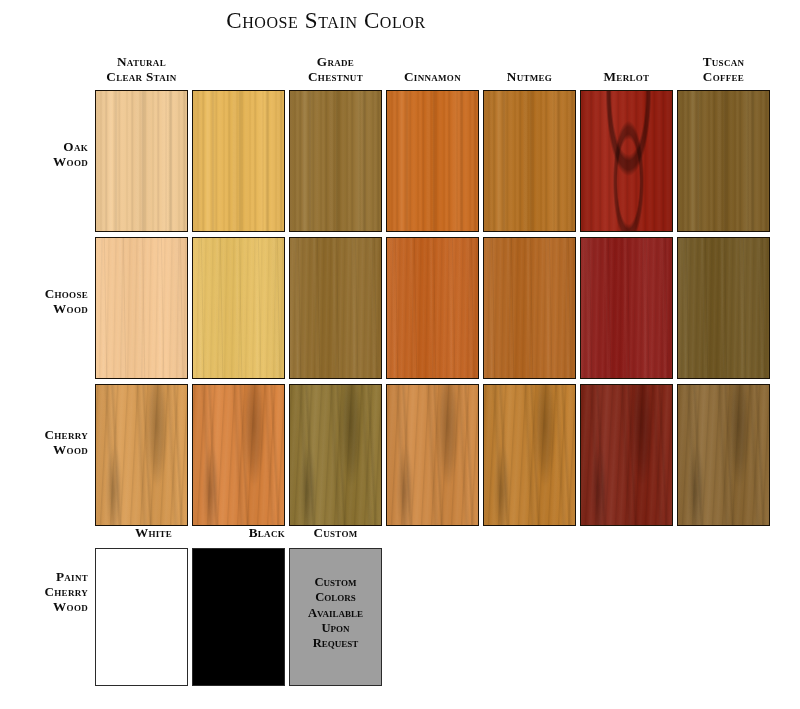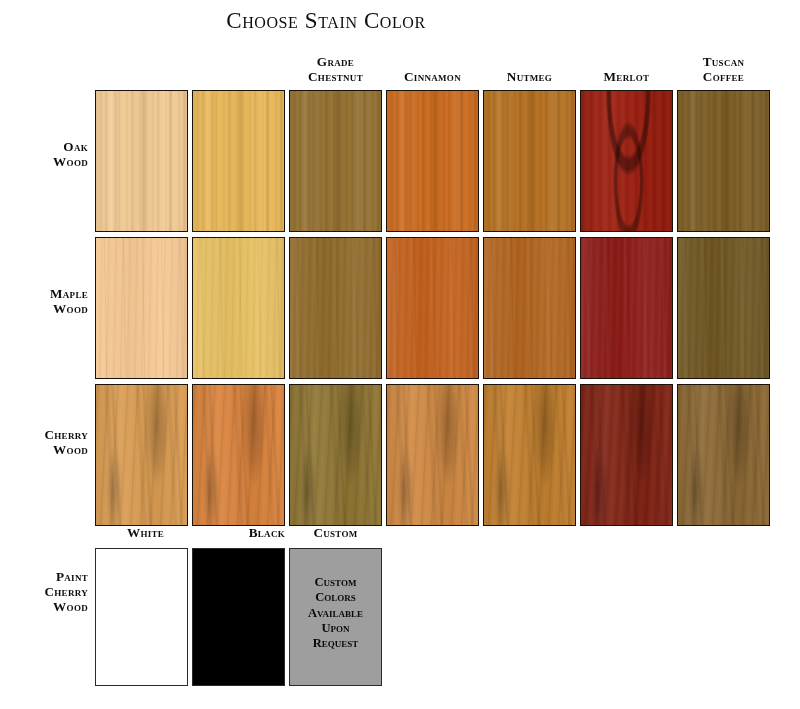--- a/index.html
+++ b/index.html
@@ -235,20 +235,24 @@
     color: #0a0a0a;
   }
   #custom-note span { display: block; }
 </style>
 </head>
 <body>
 
 <div id="chart-title" class="sc">Choose Stain Color</div>
 
 <div id="col-headers">
+    <div class="col-header sc" style="left: 0px;">
+      <span class="l1">Natural</span>
+      <span class="l2">Clear Stain</span>
+    </div>
     <div class="col-header sc" style="left: 194px;">
       <span class="l1">Grade</span>
       <span class="l2">Chestnut</span>
     </div>
     <div class="col-header sc" style="left: 291px;">
       <span class="l1">Cinnamon</span>
     </div>
     <div class="col-header sc" style="left: 388px;">
       <span class="l1">Nutmeg</span>
     </div>
@@ -260,21 +264,21 @@
       <span class="l2">Coffee</span>
     </div>
   </div>
 
 <div id="row-labels">
     <div class="row-label sc" style="top: 140px;">
       <div>Oak</div>
       <div>Wood</div>
     </div>
     <div class="row-label sc" style="top: 287px;">
-      <div>Maple</div>
+      <div>Choose</div>
       <div>Wood</div>
     </div>
     <div class="row-label sc" style="top: 428px;">
       <div>Cherry</div>
       <div>Wood</div>
     </div>
     <div class="row-label sc" style="top: 570px;">
       <div>Paint</div>
       <div>Cherry</div>
       <div>Wood</div>
@@ -341,21 +345,21 @@
     </div>
     <div class="swatch" style="left: 485px; top: 294px; background-color: rgb(126, 32, 17);">
       <div class="grain grain-cherry"></div>
     </div>
     <div class="swatch" style="left: 582px; top: 294px; background-color: rgb(138, 102, 49);">
       <div class="grain grain-cherry"></div>
     </div>
   </div>
 
 <div id="paint-headers">
-    <div class="paint-header sc" style="left: 4px;">White</div>
+    <div class="paint-header sc" style="left: 12px;">White</div>
     <div class="paint-header sc" style="left: 97px; text-align: right;">Black</div>
     <div class="paint-header sc" style="left: 194px;">Custom</div>
   </div>
 <div id="paint-swatches">
     <div class="paint-swatch" style="left: 0px; background-color: rgb(255, 255, 255);"></div>
     <div class="paint-swatch" style="left: 97px; background-color: rgb(0, 0, 0);"></div>
     <div class="paint-swatch" id="swatch-custom" style="left: 194px; background-color: rgb(158, 158, 158);">
       <div id="custom-note">
         <span>Custom</span>
         <span>Colors</span>

